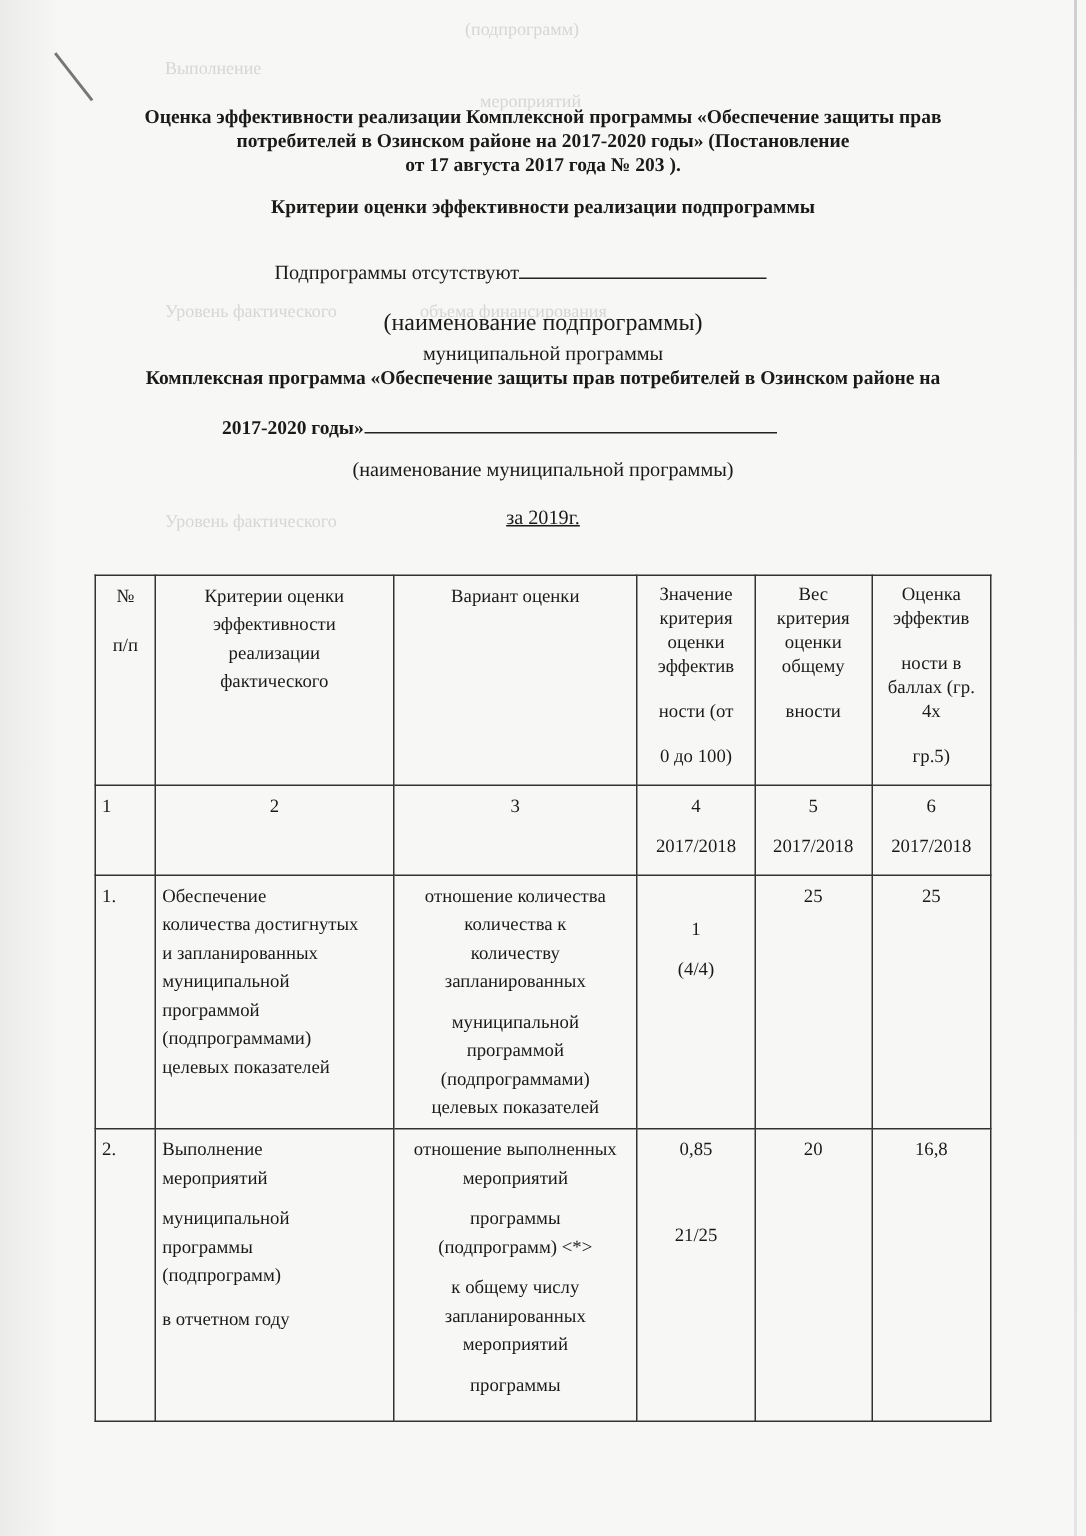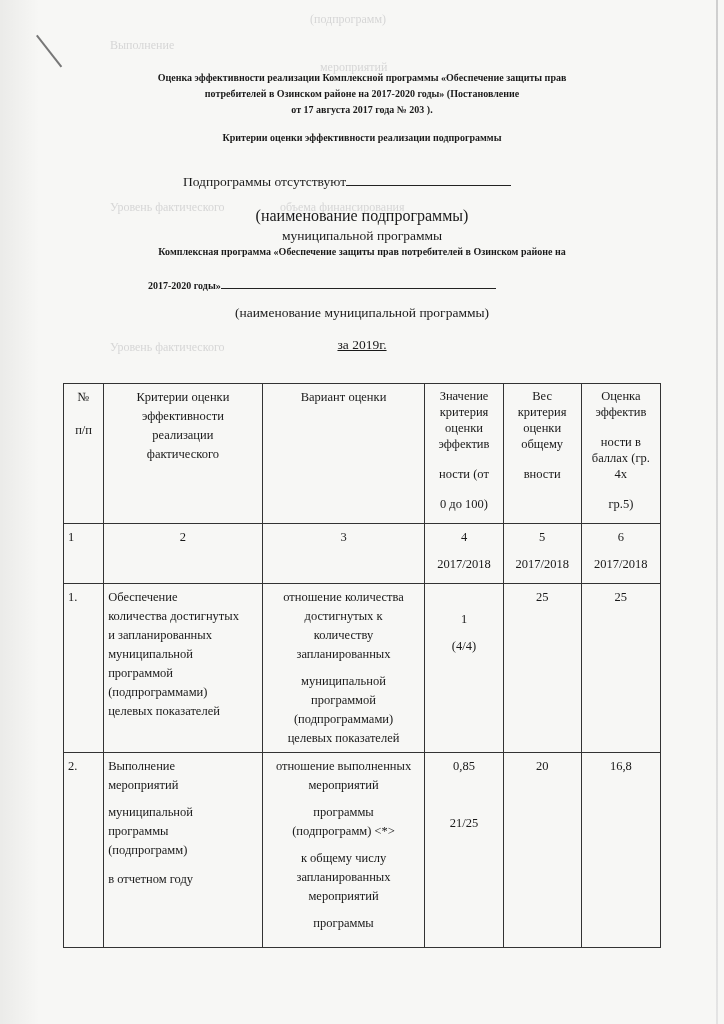--- a/index.html
+++ b/index.html
@@ -19,21 +19,21 @@
   }
   .bleed {
     position: absolute; color: #d6d6d6; font-size: 12px; white-space: nowrap;
   }
   .pen-mark {
     position: absolute; left: 36px; top: 36px; width: 2px; height: 40px;
     background: #777; transform: rotate(-38deg); transform-origin: top left;
   }
   .line {
     position: absolute; left: 0; width: 724px; text-align: center;
-    font-size: 10px; line-height: 16px;
+    font-size: 13px; line-height: 16px;
   }
   .bold { font-weight: bold; }
   .underline-fill {
     display: inline-block; border-bottom: 1px solid #222; vertical-align: baseline;
     height: 12px;
   }
   .u { text-decoration: underline; }
 
   table.crit {
     position: absolute; left: 63px; top: 383px;
@@ -173,21 +173,21 @@
       <div>Обеспечение</div>
       <div>количества достигнутых</div>
       <div>и запланированных</div>
       <div>муниципальной</div>
       <div>программой</div>
       <div>(подпрограммами)</div>
       <div>целевых показателей</div>
     </td>
     <td class="center">
       <div>отношение количества</div>
-      <div>достигнутых  к</div>
+      <div>количества  к</div>
       <div>количеству</div>
       <div>запланированных</div>
       <span class="gap" style="height:8px"></span>
       <div>муниципальной</div>
       <div>программой</div>
       <div>(подпрограммами)</div>
       <div>целевых показателей</div>
     </td>
     <td class="center">
       <span class="gap" style="height:22px"></span>

